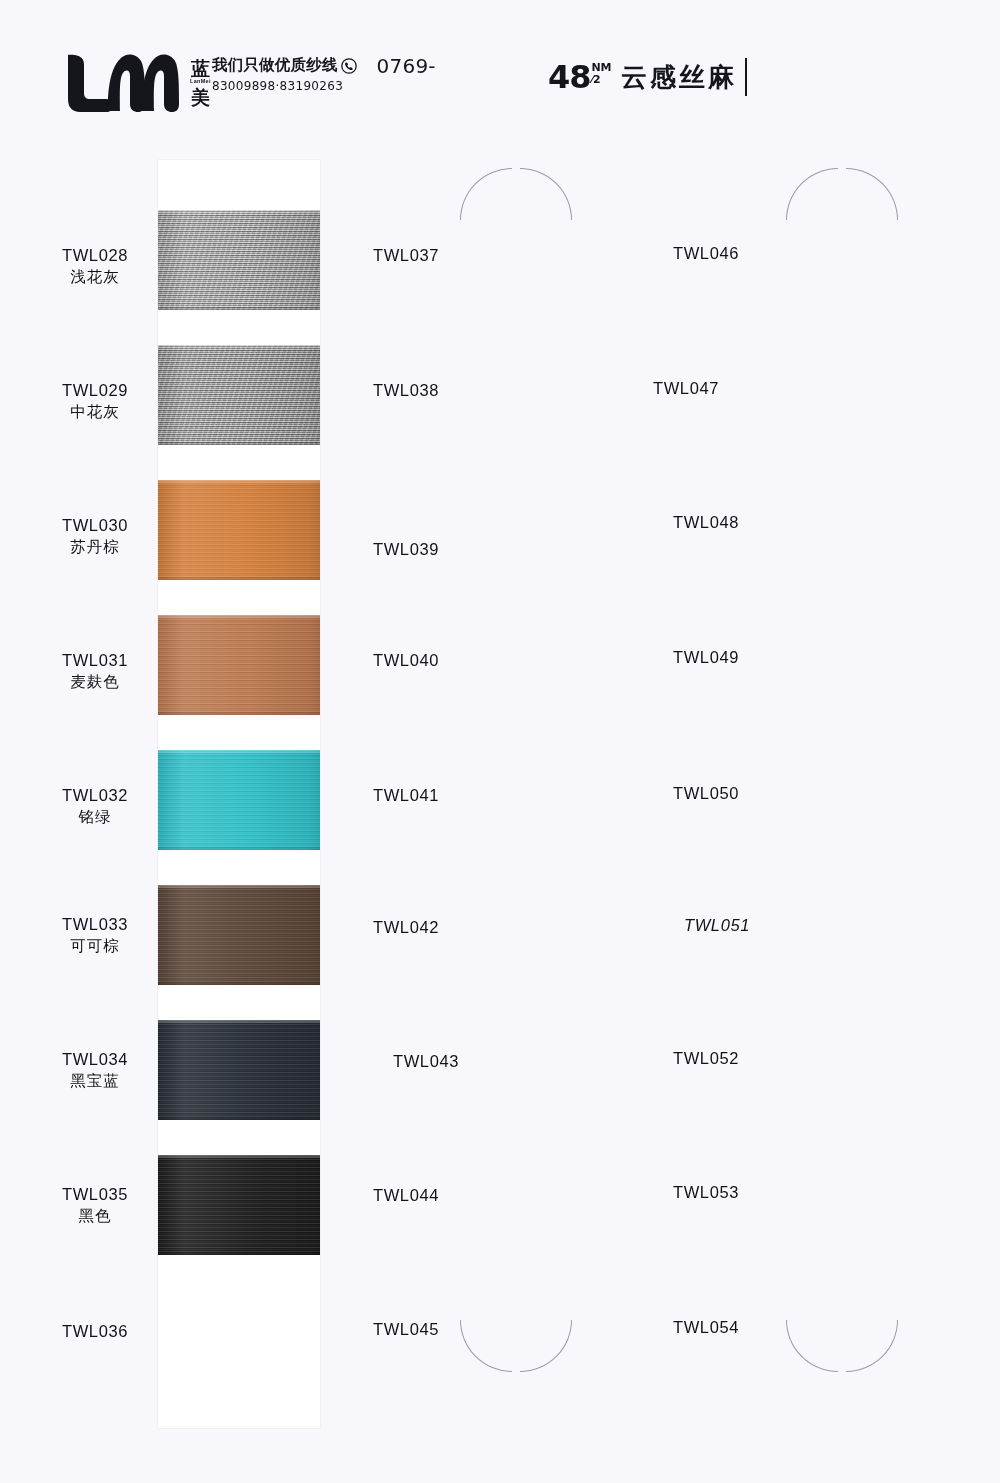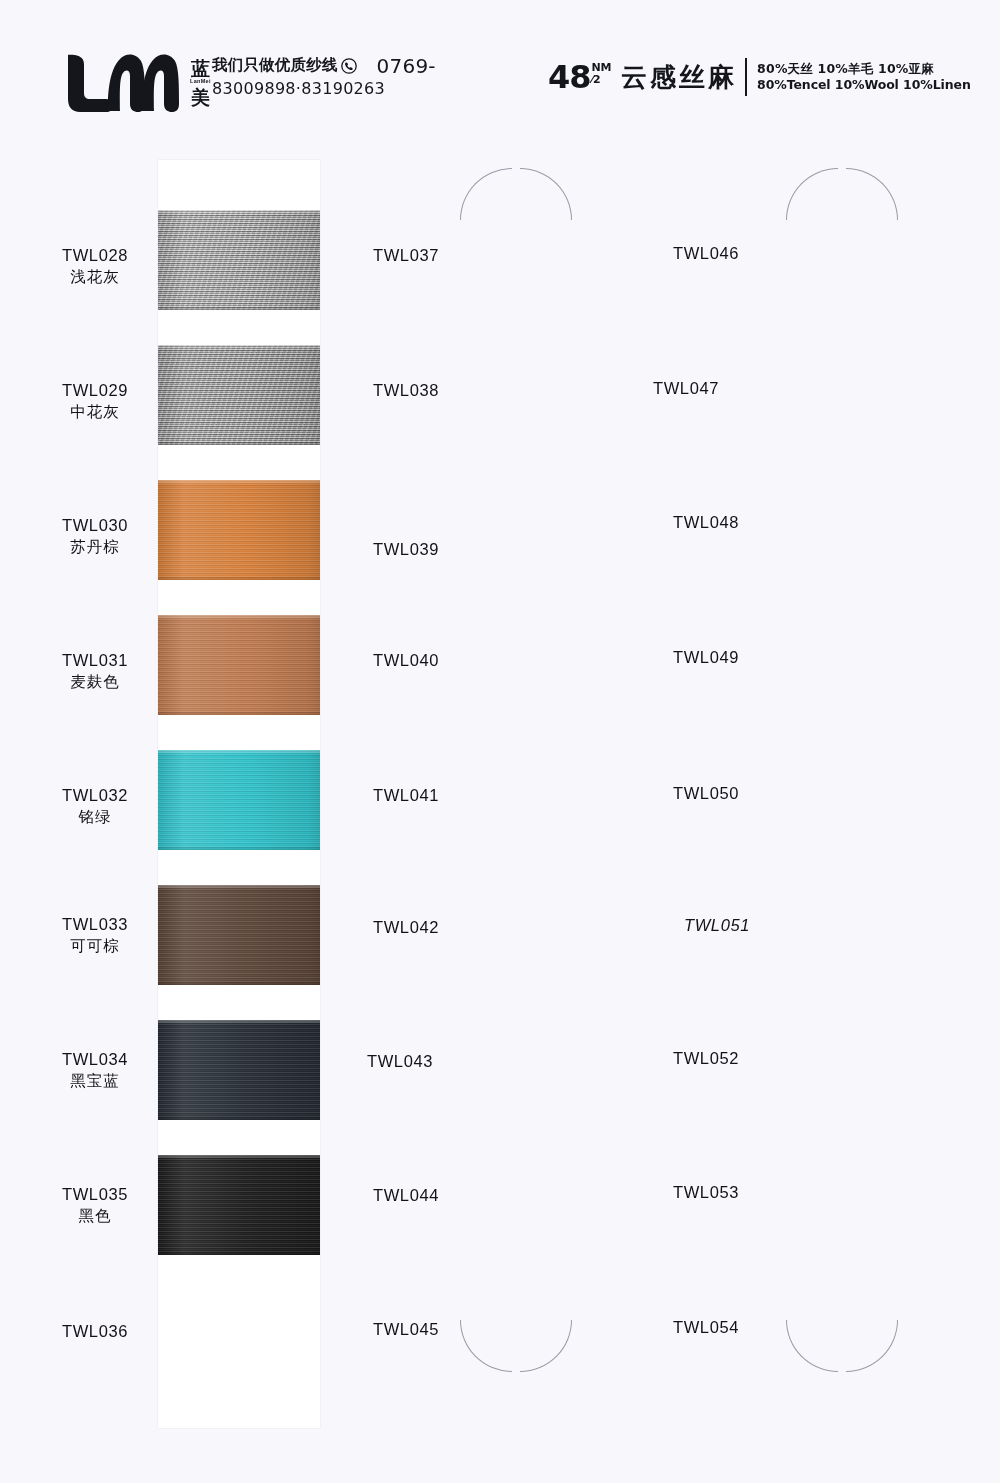--- a/index.html
+++ b/index.html
@@ -24,21 +24,21 @@
                     margin: 1px 0 3px 0; line-height: 1; }
   .logo-cn-bot { font-family: "DejaVu Sans", sans-serif; font-size: 19px; font-weight: 700;
                  color: #15161c; line-height: 1; }
 
   .contact { position: absolute; left: 212px; top: 55px; width: 250px; color: #16171d; }
   .contact-line1 { display: flex; align-items: center; font-size: 15.5px; font-weight: 700;
                    letter-spacing: .2px; font-family: "DejaVu Sans", sans-serif; line-height: 1.1; text-align: right; }
   .phone-ico { width: 16px; height: 16px; margin: 0 2px 0 3px; flex: 0 0 auto; }
   .contact-num1 { font-family: "DejaVu Sans", sans-serif; font-size: 20px; font-weight: 500;
                   letter-spacing: .2px; margin-left: 18px; }
-  .contact-line2 { font-family: "DejaVu Sans", sans-serif; font-size: 16px; font-weight: 500;
+  .contact-line2 { font-family: "DejaVu Sans", sans-serif; font-size: 12px; font-weight: 500;
                    letter-spacing: .3px; margin-top: 3px; line-height: 1.1; }
 
   .spec { position: absolute; left: 548px; top: 58px; display: flex; align-items: center; }
   .spec-count { display: flex; align-items: flex-start; font-family: "DejaVu Sans", sans-serif;
                 font-weight: 700; color: #15161c; }
   .spec-num { font-size: 32px; line-height: 32px; letter-spacing: -1px; }
   .spec-frac { display: flex; flex-direction: column; font-size: 11px; line-height: 11px;
                margin-left: 1px; padding-top: 1px; font-weight: 700; }
   .spec-frac .nm { letter-spacing: -.3px; }
   .spec-frac .dn { margin-top: 1px; letter-spacing: -.3px; }
@@ -154,24 +154,20 @@
     <div class="spec">
       <div class="spec-count">
         <span class="spec-num">48</span>
         <span class="spec-frac">
           <span class="nm">NM</span>
           <span class="dn">⁄2</span>
         </span>
       </div>
       <div class="spec-name">云感丝麻</div>
       <div class="spec-div"></div>
-      <div class="spec-comp">
-        <span class="spec-comp-cn">80%天丝 10%羊毛 10%亚麻</span>
-        <span class="spec-comp-en">80%Tencel 10%Wool 10%Linen</span>
-      </div>
     </div>
   </div>
 
   <div class="card" id="card">
       <div class="swatch melange" style="top: 50px; height: 100px;">
         <div class="base" style="background:#a8a8a8"></div>
         <div class="threads"></div>
         <div class="sheen"></div>
         <div class="edge-t"></div>
         <div class="edge-b"></div>
@@ -276,21 +272,21 @@
       </div>
       <div class="label col-mid" style="left: 373px; top: 649px;">
         <div class="code">TWL040</div>
       </div>
       <div class="label col-mid" style="left: 373px; top: 784px;">
         <div class="code">TWL041</div>
       </div>
       <div class="label col-mid" style="left: 373px; top: 916px;">
         <div class="code">TWL042</div>
       </div>
-      <div class="label col-mid" style="left: 367px; top: 1050px;">
+      <div class="label col-mid" style="left: 393px; top: 1050px;">
         <div class="code">TWL043</div>
       </div>
       <div class="label col-mid" style="left: 373px; top: 1184px;">
         <div class="code">TWL044</div>
       </div>
       <div class="label col-mid" style="left: 373px; top: 1318px;">
         <div class="code">TWL045</div>
       </div>
     </div>
   <div id="col-right-host">

